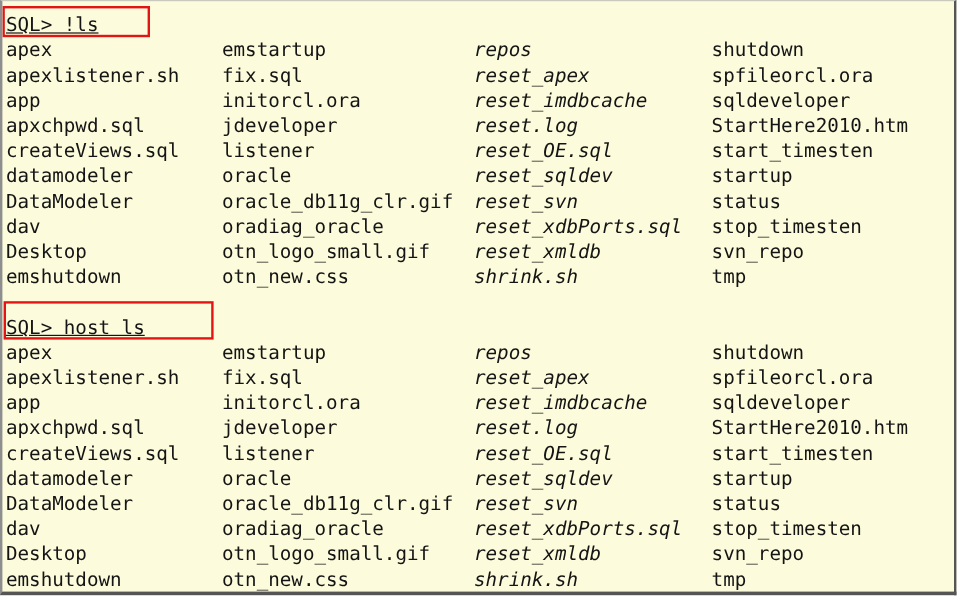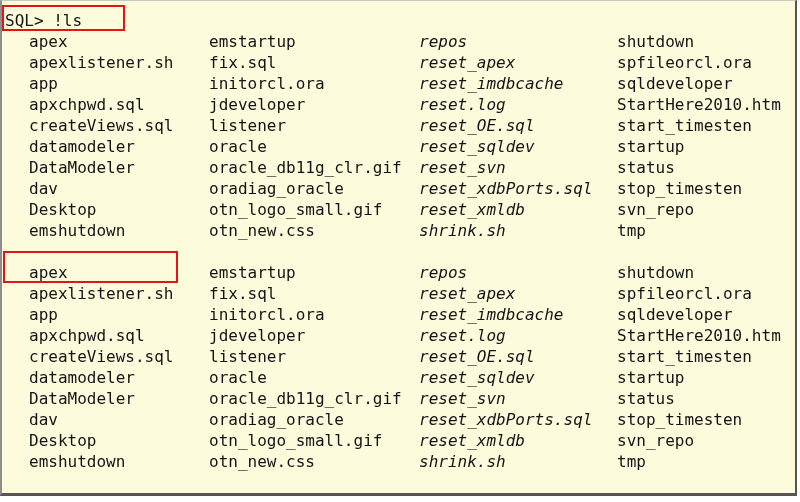--- a/index.html
+++ b/index.html
@@ -23,23 +23,23 @@
     border-left: 2px solid var(--frame-light, #8e8e8e);
     border-top: 1px solid var(--frame-faint, #c9c9bd);
     border-right: 2px solid var(--frame-dark, #555555);
     border-bottom: 3px solid var(--frame-dark, #555555);
     padding: 9px 0 0 3px;
     font-size: 16px;
     line-height: 21px;
     overflow: hidden;
     cursor: text;
   }
-  .line { height: 21px; white-space: pre; }
+  .line { height: 21px; white-space: pre; text-decoration: underline; }
   .blank-line { height: 21px; }
-  .listing-row { display: flex; height: 21px; margin-left: 24px; }
+  .listing-row { display: flex; height: 21px; }
   .cell { display: inline-block; white-space: pre; overflow: hidden; }
   .cell:nth-child(1) { width: 180px; }
   .cell:nth-child(2) { width: 210px; }
   .cell:nth-child(3) { width: 198px; font-style: italic; }
   .cell:nth-child(4) { flex: 1; }
   .hl {
     position: absolute;
     border: 2px solid var(--hl, #e21414);
     pointer-events: none;
     background: transparent;
@@ -113,20 +113,21 @@
         <div class="listing-row">
           <span class="cell">emshutdown</span>
           <span class="cell">otn_new.css</span>
           <span class="cell">shrink.sh</span>
           <span class="cell">tmp</span>
         </div>
       </div>
 
     <div class="blank-line"></div>
 
+    <div class="line"><span>SQL&gt; host ls</span></div>
 
     <div class="listing">
         <div class="listing-row">
           <span class="cell">apex</span>
           <span class="cell">emstartup</span>
           <span class="cell">repos</span>
           <span class="cell">shutdown</span>
         </div>
         <div class="listing-row">
           <span class="cell">apexlistener.sh</span>

